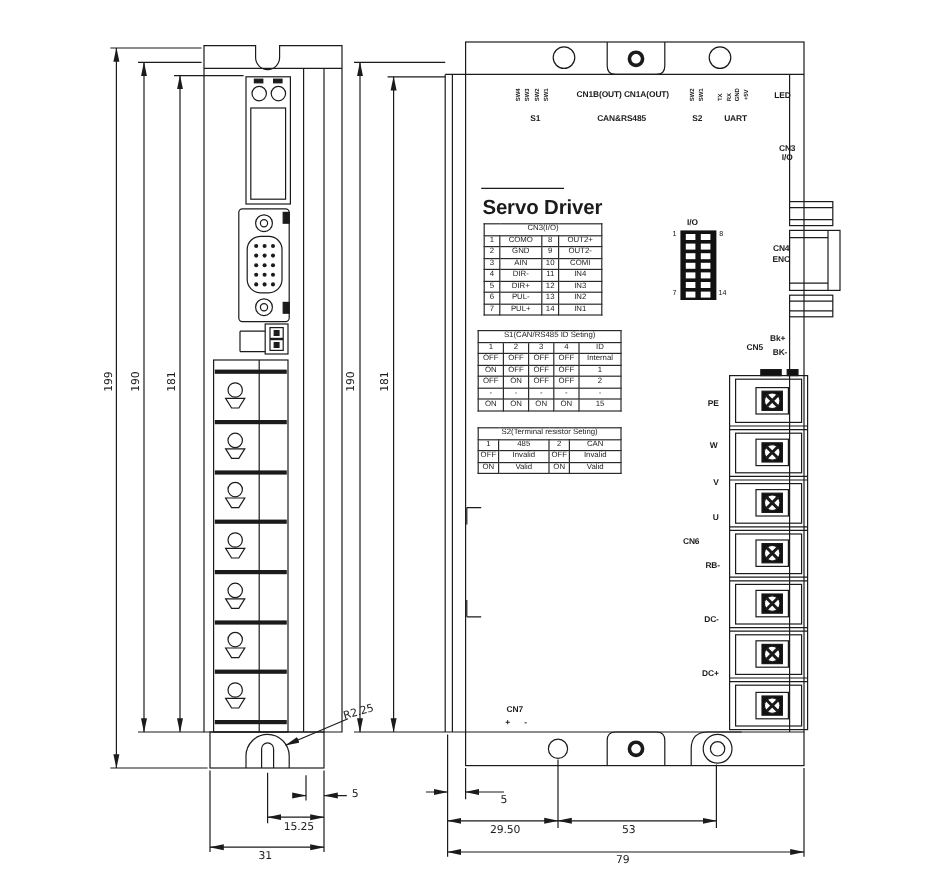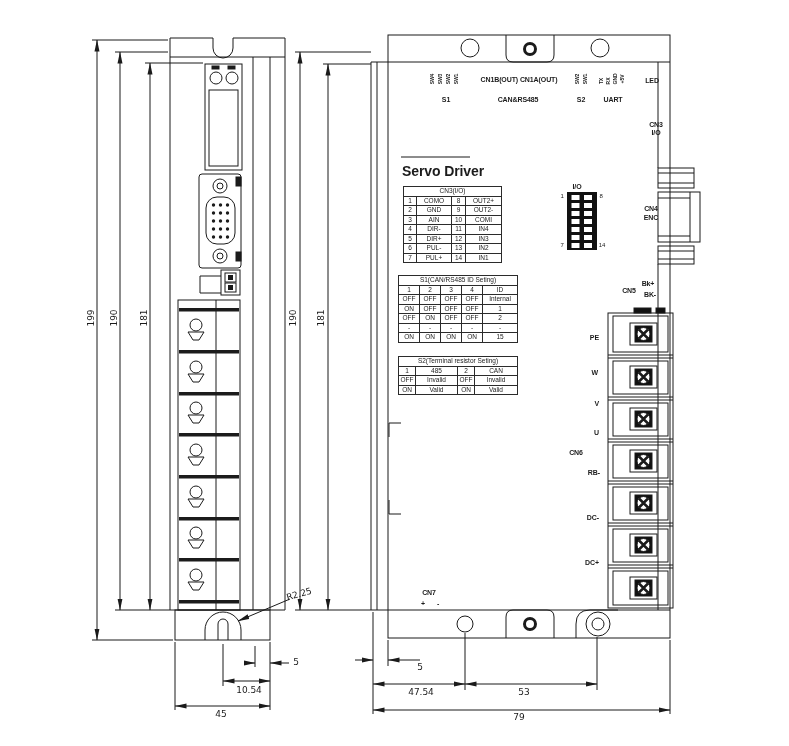--- a/index.html
+++ b/index.html
@@ -7,21 +7,21 @@
          font-family:"Liberation Sans",sans-serif;color:#1b1b1b;overflow:hidden}
   .stage svg{position:absolute;left:0;top:0}
   .lbl{position:absolute;white-space:nowrap;font-size:7px;font-weight:600;
        transform:translate(-50%,-50%);letter-spacing:-.1px;color:#1b1b1b}
   .plain{font-weight:400}
   .rot{transform:translate(-50%,-50%) rotate(-90deg)}
   .sw{font-size:5px}
   .dim{font-size:9px;font-weight:400;font-family:"DejaVu Sans",sans-serif}
   .dimv{transform:translate(-50%,-50%) rotate(-90deg)}
   .r225{transform:translate(-50%,-50%) rotate(-16deg)}
-  .title{font-size:14px;font-weight:700;transform:none}
+  .title{font-size:17px;font-weight:700;transform:none}
   .lblL{transform:none}
   .lblR{transform:translate(-100%,-50%)}
   table.t{position:absolute;border-collapse:collapse;table-layout:fixed;
           font-size:6.5px;line-height:1;color:#1b1b1b}
   .t td{border:1px solid #2b2b2b;padding:0;text-align:center;height:8.5px;
         overflow:hidden;white-space:nowrap;font-weight:400}
 </style>
 </head>
 <body>
 
@@ -264,22 +264,22 @@
     <line x1="465" y1="684" x2="597" y2="684" marker-start="url(#arw)" marker-end="url(#arw)"></line>
     <line x1="373" y1="710" x2="670" y2="710" marker-start="url(#arw)" marker-end="url(#arw)"></line>
   </g>
 </svg>
 
 <div class="lbl dim dimv" style="left:91px;top:318px">199</div>
 <div class="lbl dim dimv" style="left:114px;top:318px">190</div>
 <div class="lbl dim dimv" style="left:144px;top:318px">181</div>
 <div class="lbl dim r225" style="left:299px;top:594px">R2.25</div>
 <div class="lbl dim" style="left:296px;top:662px">5</div>
-<div class="lbl dim" style="left:249px;top:690px">10.54</div>
-<div class="lbl dim" style="left:221px;top:714px">45</div>
+<div class="lbl dim" style="left:249px;top:690px">15.25</div>
+<div class="lbl dim" style="left:221px;top:714px">31</div>
 
 <div class="lbl sw rot" style="left:432px;top:79px">SW4</div>
 <div class="lbl sw rot" style="left:440px;top:79px">SW3</div>
 <div class="lbl sw rot" style="left:448px;top:79px">SW2</div>
 <div class="lbl sw rot" style="left:456px;top:79px">SW1</div>
 <div class="lbl" style="left:446px;top:99px">S1</div>
 <div class="lbl" style="left:519px;top:79px">CN1B(OUT) CN1A(OUT)</div>
 <div class="lbl" style="left:518px;top:99px">CAN&amp;RS485</div>
 <div class="lbl sw rot" style="left:577px;top:79px">SW2</div>
 <div class="lbl sw rot" style="left:585px;top:79px">SW1</div>
@@ -316,21 +316,21 @@
 <div class="lbl lblR" style="left:599px;top:562px">DC+</div>
 <div class="lbl" style="left:576px;top:452px">CN6</div>
 
 <div class="lbl" style="left:429px;top:592px">CN7</div>
 <div class="lbl" style="left:423px;top:603px">+</div>
 <div class="lbl" style="left:438px;top:603px">-</div>
 
 <div class="lbl dim dimv" style="left:293px;top:318px">190</div>
 <div class="lbl dim dimv" style="left:321px;top:318px">181</div>
 <div class="lbl dim" style="left:420px;top:667px">5</div>
-<div class="lbl dim" style="left:421px;top:692px">47.54</div>
+<div class="lbl dim" style="left:421px;top:692px">29.50</div>
 <div class="lbl dim" style="left:524px;top:692px">53</div>
 <div class="lbl dim" style="left:519px;top:717px">79</div>
 
 <table class="t" style="left:403px;top:186px;width:98px">
   <colgroup>
         <col style="width:13px">
         <col style="width:35px">
         <col style="width:14px">
         <col style="width:36px">
       </colgroup>

